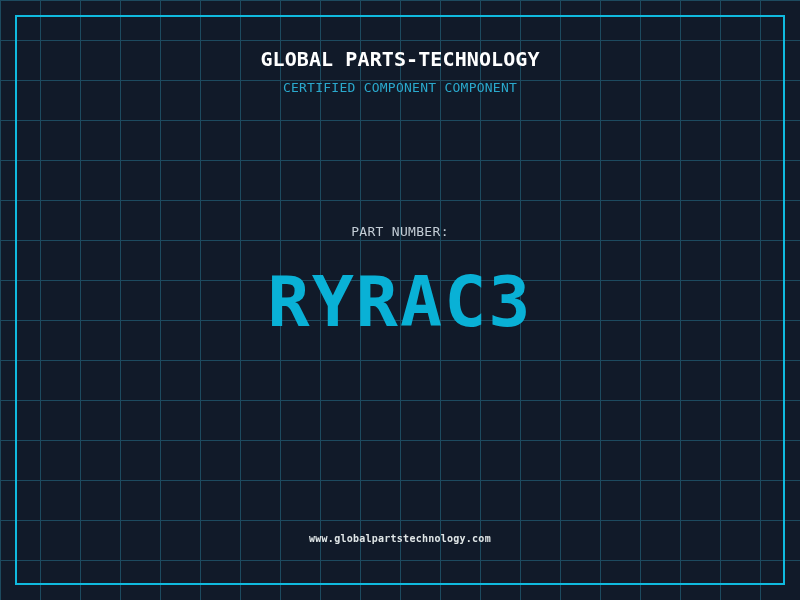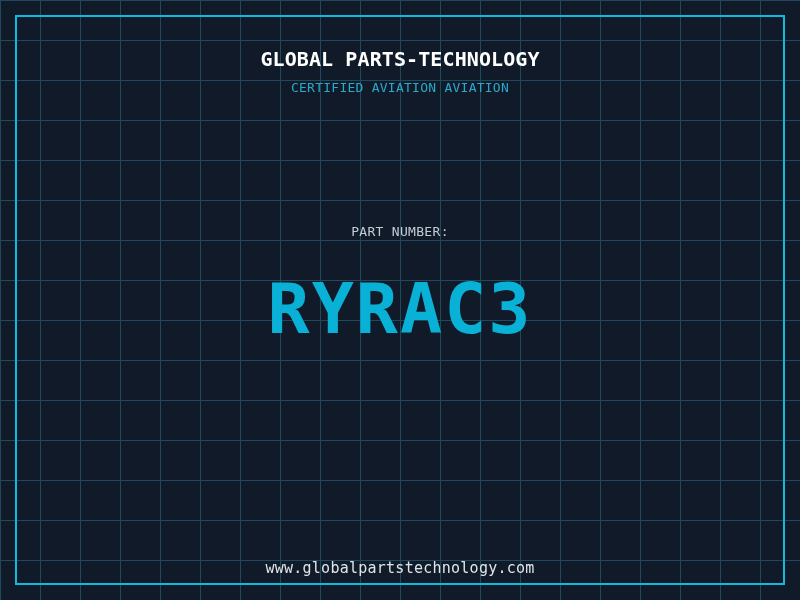--- a/index.html
+++ b/index.html
@@ -64,43 +64,44 @@
     color: var(--tagline-text);
   }
   .part-label {
     top: 223px;
     font-size: 13px;
     line-height: 18px;
     letter-spacing: 0.3px;
     color: var(--part-label-text);
   }
   .part-number {
-    top: 274px;
+    top: 267px;
     font-size: 70px;
     line-height: 70px;
     font-weight: bold;
     letter-spacing: 2px;
     color: var(--part-number-text);
   }
   .footer {
-    top: 560px;
-    font-size: 15px;
+    top: 531px;
+    font-size: 10px;
     line-height: 16px;
     letter-spacing: 0.25px;
     color: var(--footer-text);
+    font-weight: bold;
   }
 </style>
 </head>
 <body>
 
 <div class="screen">
   <div class="frame"></div>
 
   <div class="txt company">GLOBAL PARTS-TECHNOLOGY</div>
 
-  <div class="txt tagline">CERTIFIED AVIATION AVIATION</div>
+  <div class="txt tagline">CERTIFIED COMPONENT COMPONENT</div>
 
   <div class="txt part-label">PART NUMBER:</div>
 
   <div class="txt part-number">RYRAC3</div>
 
   <div class="txt footer">www.globalpartstechnology.com</div>
 </div>
 
 </body></html>

